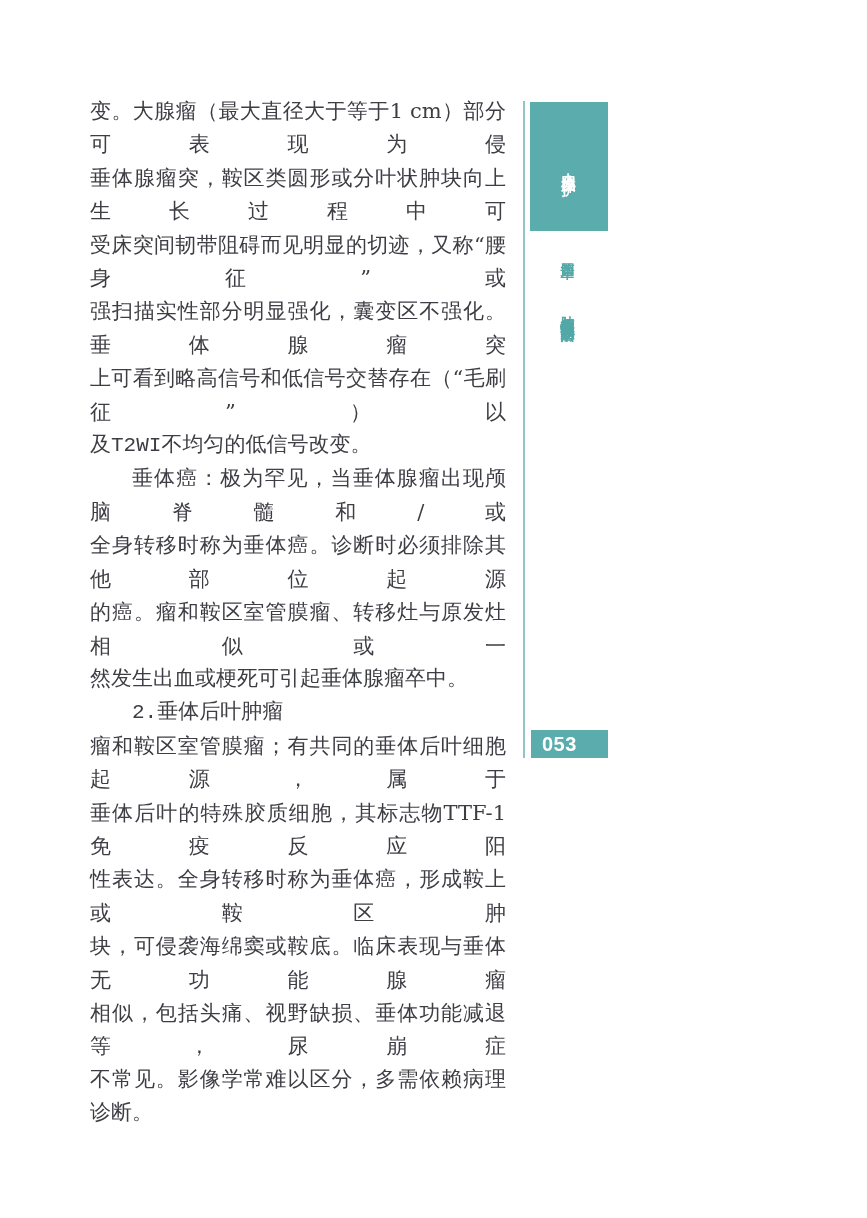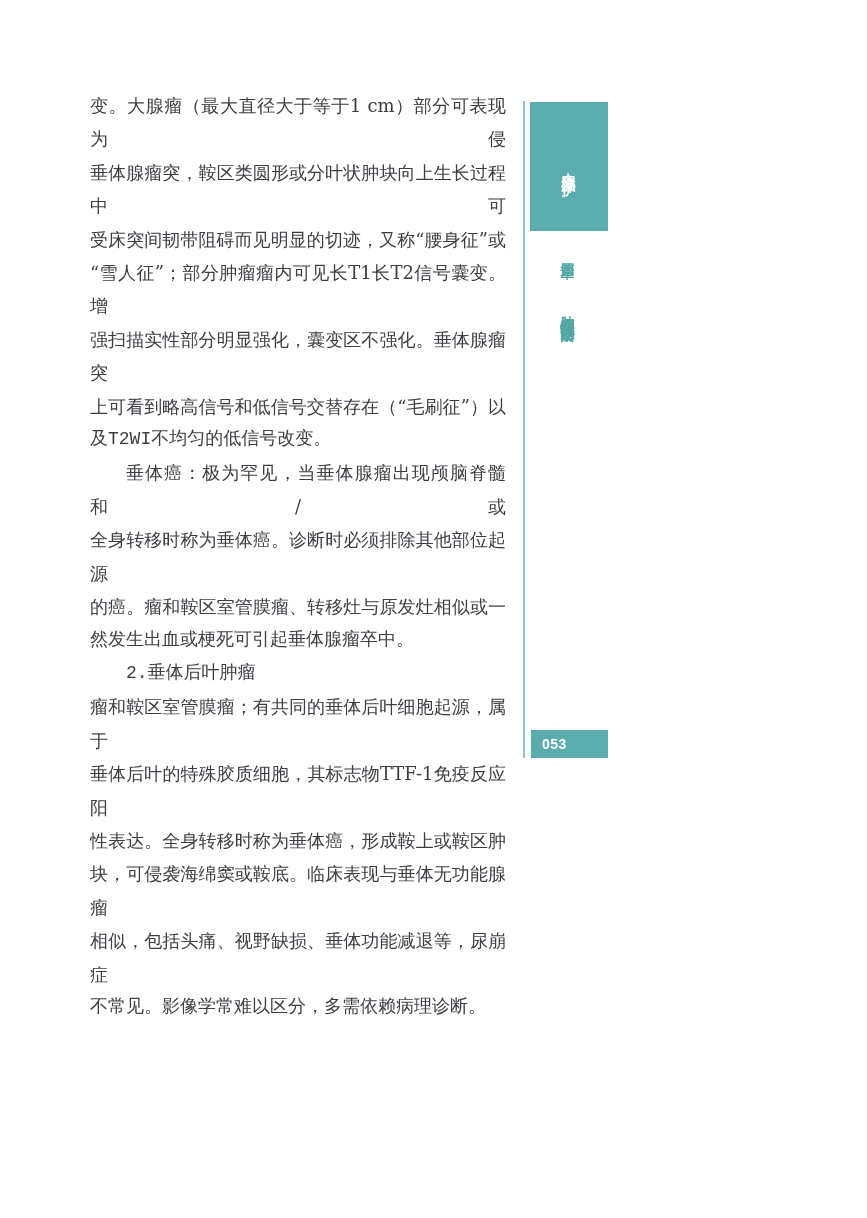--- a/index.html
+++ b/index.html
@@ -2,22 +2,22 @@
 <html><head>
 <meta charset="utf-8">
 <style>
   html,body{margin:0;padding:0;}
   body{
     width:867px;height:1218px;position:relative;background:#ffffff;overflow:hidden;
     font-family:"DejaVu Serif","Liberation Serif",serif;
   }
   
   .text-block{
-    position:absolute;left:90px;top:89px;width:416px;
-    font-size:18px;line-height:33.4px;color:#3d3d44;
+    position:absolute;left:90px;top:95px;width:416px;
+    font-size:21px;line-height:33.4px;color:#3d3d44;
   }
   .line{text-align:justify;text-align-last:justify;}
   .line.last{text-align-last:left;font-family:Liberation Mono, monospace;}
   .line.indent{text-indent:2em;}
   
   .side-rule{
     position:absolute;left:523px;top:101px;width:2px;height:657px;
     background:#90c6c5;
   }
   .book-tab{
@@ -33,32 +33,31 @@
     writing-mode:vertical-rl;text-orientation:upright;
     color:#54a8a7;font-size:14px;font-weight:bold;letter-spacing:0.8px;
     text-align:center;
   }
   .chapter-label{top:252px;}
   .chapter-title{top:305px;}
   .page-num{
     position:absolute;left:531px;top:730px;width:77px;height:28px;
     background:#5aadac;color:#ffffff;
     font-family:"Liberation Sans","DejaVu Sans",sans-serif;
-    font-weight:bold;font-size:14px;line-height:28px;
+    font-weight:bold;font-size:20px;line-height:28px;
     padding-left:11px;box-sizing:border-box;letter-spacing:0.5px;
   }
 </style>
 </head>
 <body>
 
 <div class="text-block" id="text-block">
     <div class="line">变。大腺瘤（最大直径大于等于1 cm）部分可表现为侵</div>
     <div class="line">垂体腺瘤突，鞍区类圆形或分叶状肿块向上生长过程中可</div>
     <div class="line">受床突间韧带阻碍而见明显的切迹，又称“腰身征”或</div>
-    <div class="line">“雪人征”；部分肿瘤瘤内可见长T1长T2信号囊变。增</div>
     <div class="line">强扫描实性部分明显强化，囊变区不强化。垂体腺瘤突</div>
     <div class="line">上可看到略高信号和低信号交替存在（“毛刷征”）以</div>
     <div class="line last">及T2WI不均匀的低信号改变。</div>
     <div class="line indent">垂体癌：极为罕见，当垂体腺瘤出现颅脑脊髓和/或</div>
     <div class="line">全身转移时称为垂体癌。诊断时必须排除其他部位起源</div>
     <div class="line">的癌。瘤和鞍区室管膜瘤、转移灶与原发灶相似或一</div>
     <div class="line last">然发生出血或梗死可引起垂体腺瘤卒中。</div>
     <div class="line indent last">2.垂体后叶肿瘤</div>
     <div class="line">瘤和鞍区室管膜瘤；有共同的垂体后叶细胞起源，属于</div>
     <div class="line">垂体后叶的特殊胶质细胞，其标志物TTF-1免疫反应阳</div>

